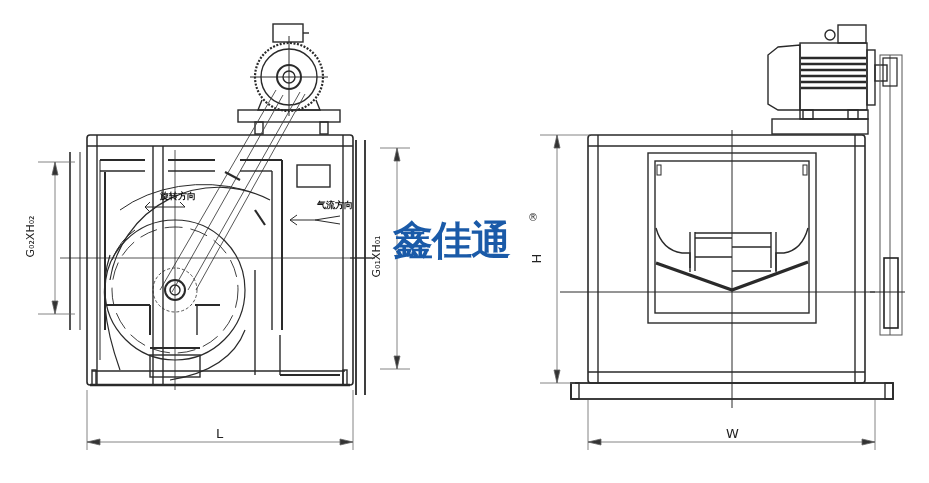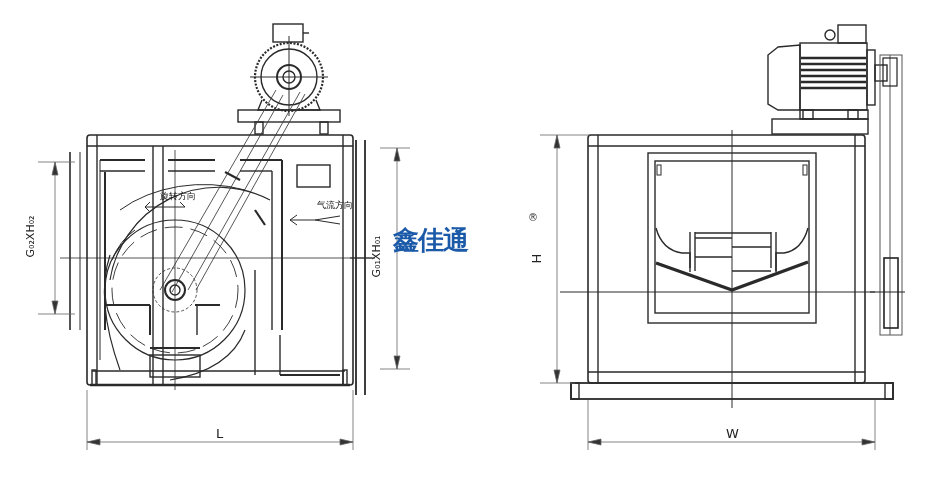--- a/index.html
+++ b/index.html
@@ -1,21 +1,21 @@
 <!DOCTYPE html>
 <html><head>
   <meta charset="utf-8">
   <style>
     html, body { margin: 0; padding: 0; background: #ffffff; }
     body { width: 929px; height: 483px; position: relative; overflow: hidden; font-family: "DejaVu Sans", sans-serif; }
     .canvas { position: absolute; left: 0; top: 0; width: 929px; height: 483px; }
     .dim-label { position: absolute; font-family: "DejaVu Sans", sans-serif; color: #222; font-size: 13px; }
     .vert { transform: rotate(-90deg); transform-origin: center center; white-space: nowrap; }
-    .note { position: absolute; font-family: "DejaVu Sans", sans-serif; font-weight: normal; font-size: 9px; color: #111; white-space: nowrap; }
-    .brand { position: absolute; left: 393px; top: 220px; font-family: "DejaVu Sans", sans-serif; font-weight: bold; font-size: 26px; color: #1a5aa8; letter-spacing: -1px; line-height: 40px; }
+    .note { position: absolute; font-family: "DejaVu Sans", sans-serif; font-weight: bold; font-size: 9px; color: #111; white-space: nowrap; }
+    .brand { position: absolute; left: 393px; top: 220px; font-family: "DejaVu Sans", sans-serif; font-weight: bold; font-size: 40px; color: #1a5aa8; letter-spacing: -1px; line-height: 40px; }
     .brand-reg { position: absolute; left: 528px; top: 212px; font-size: 10px; color: #333; font-family: "DejaVu Sans", sans-serif; }
   </style>
 </head>
 <body>
 
 <svg class="canvas" viewBox="0 0 929 483" xmlns="http://www.w3.org/2000/svg">
   <g stroke="#2a2a2a" fill="none" stroke-width="1.4">
 
     <g>
 

